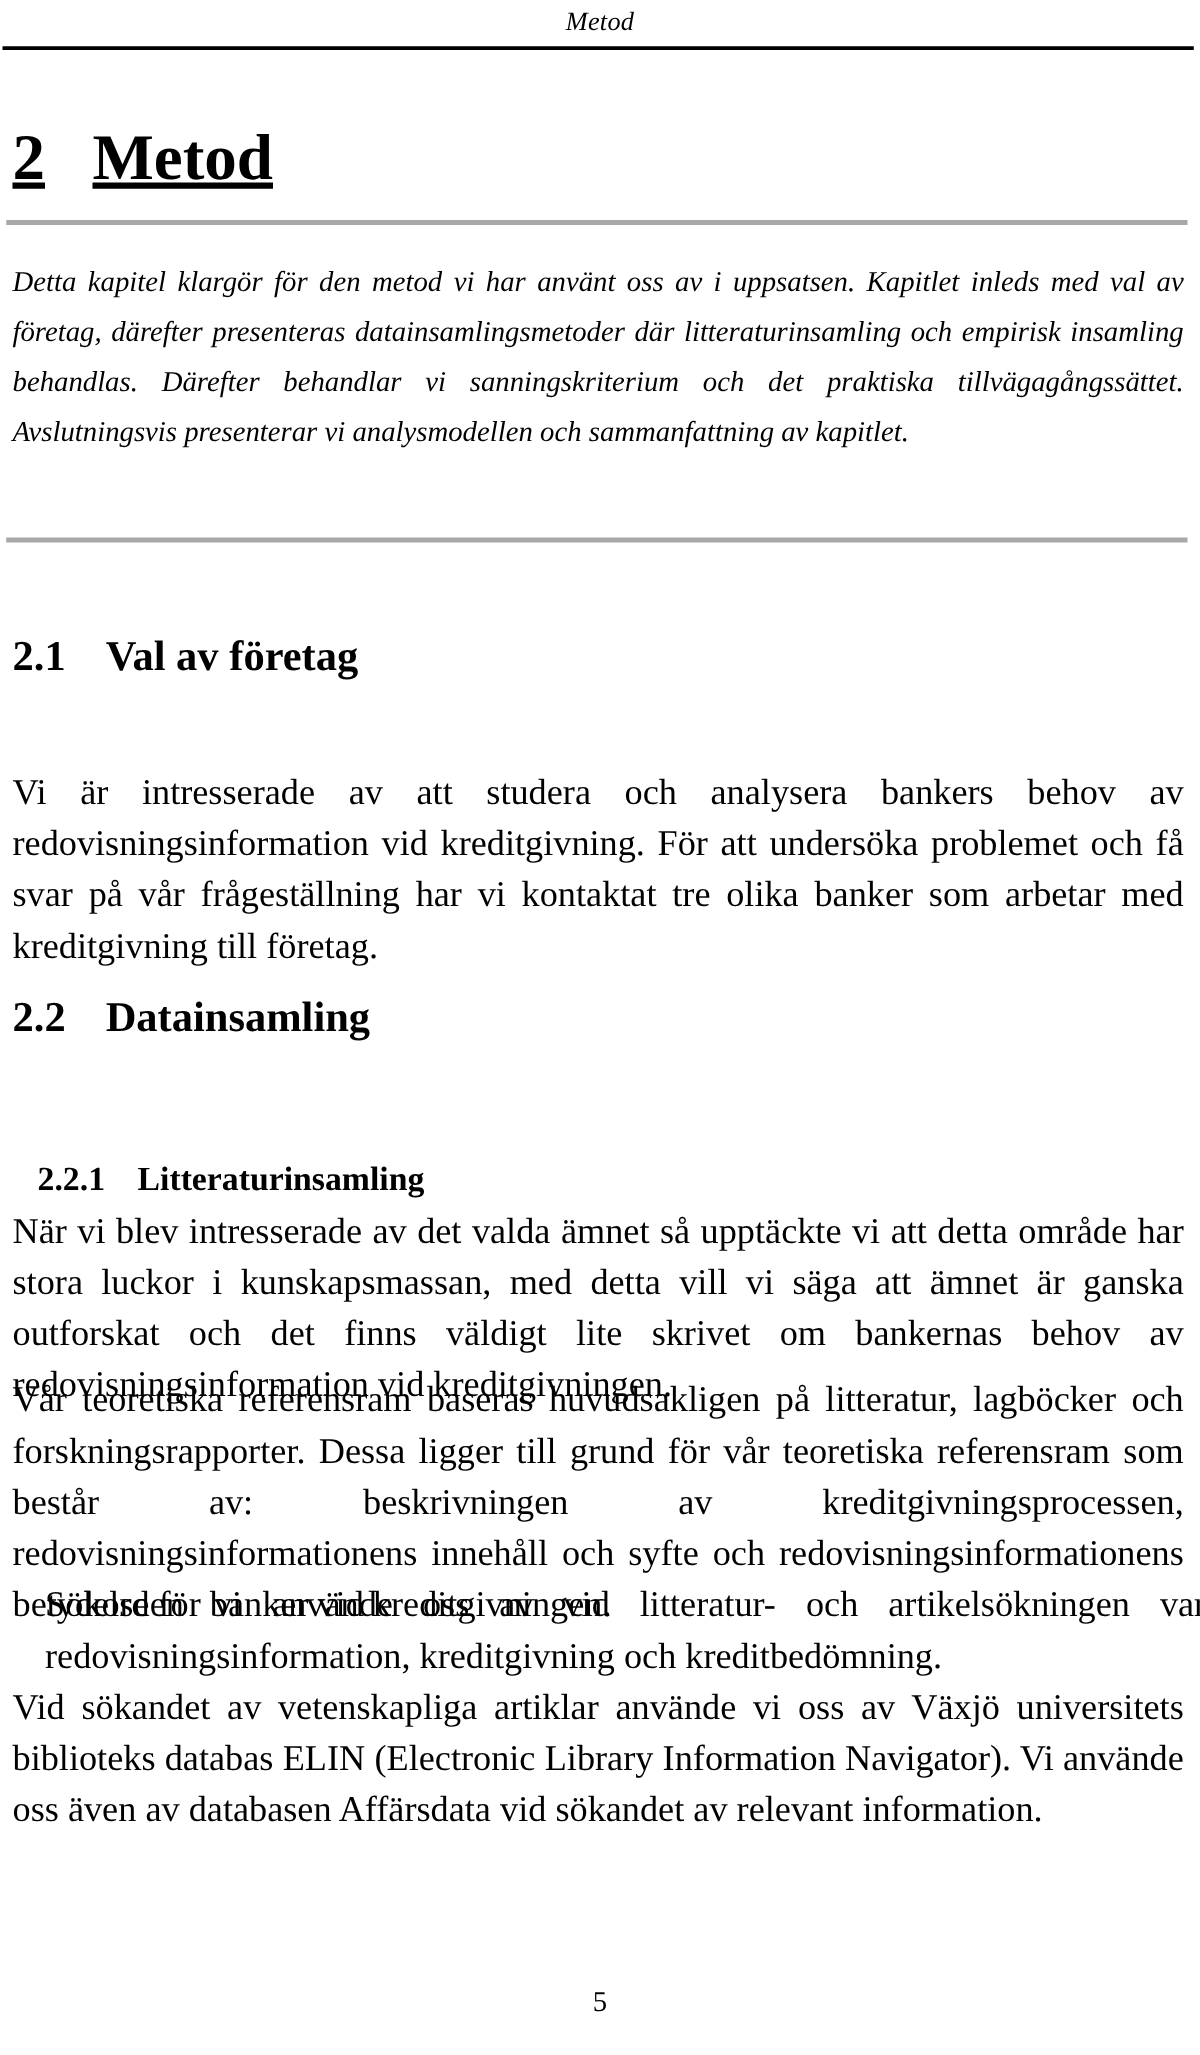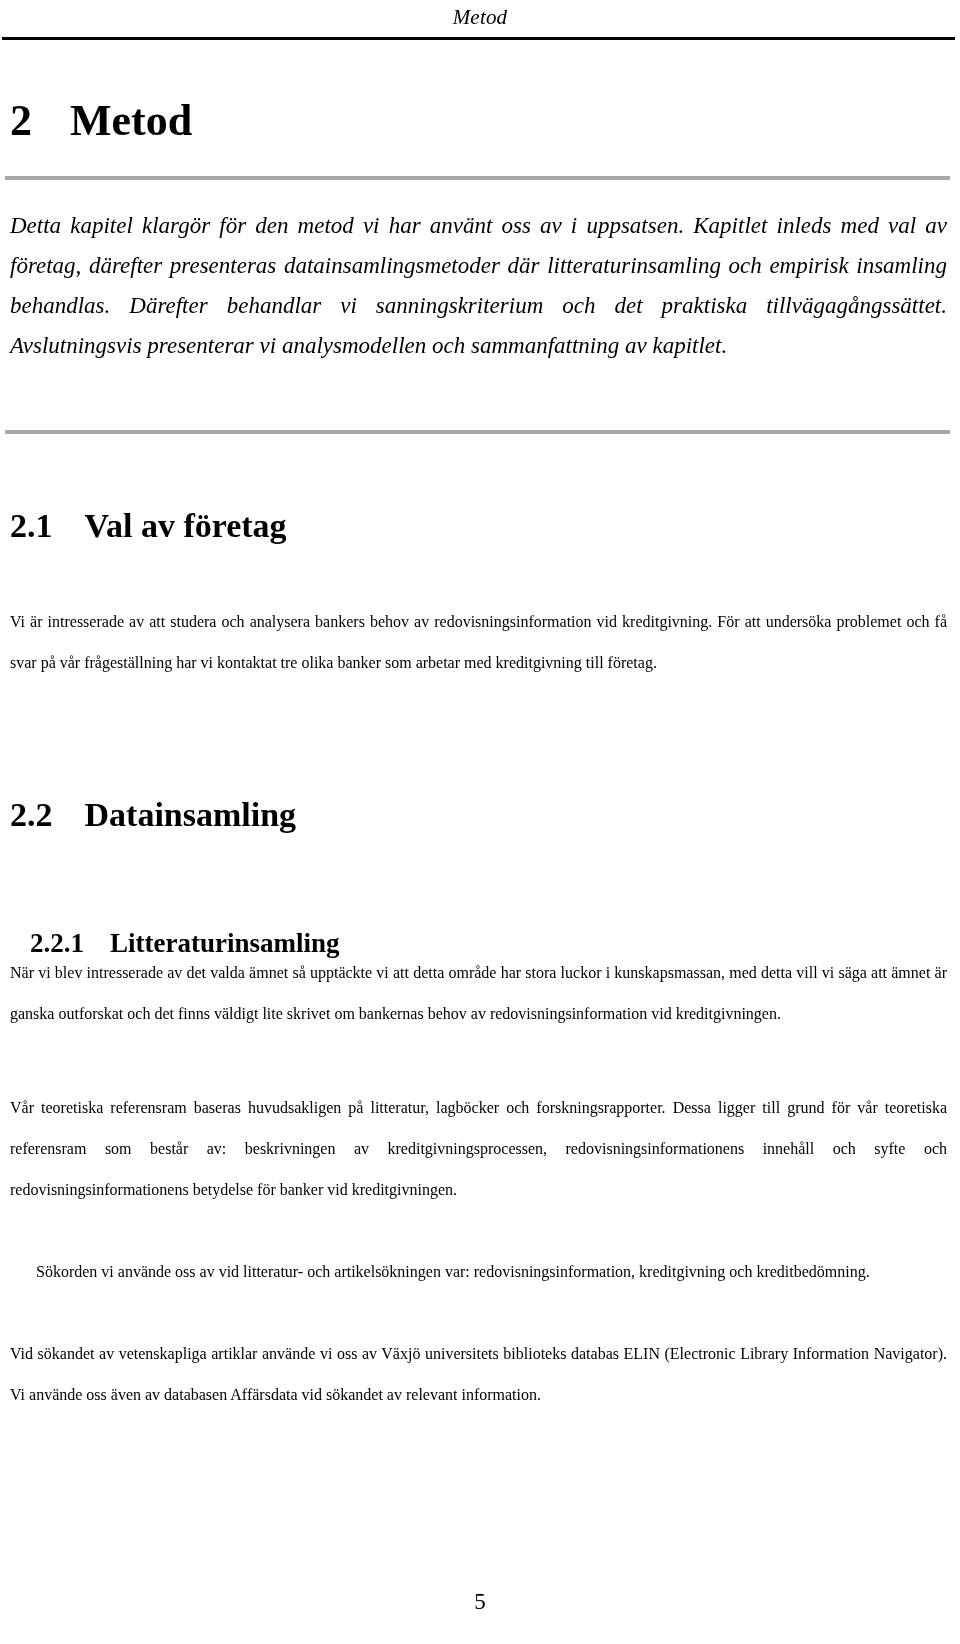--- a/index.html
+++ b/index.html
@@ -60,24 +60,25 @@
     height: 4px;
     background: #a8a8a8;
     top: 430px;
   }
 
   
   .chapter-title {
     position: absolute;
     top: 62px;
     left: 10px;
-    font-size: 44px;
+    font-size: 52px;
     font-weight: bold;
     line-height: 60px;
     white-space: pre;
+    text-decoration: underline;
   }
   .chapter-title .num { display: inline; }
   .chapter-title .gap { display: inline-block; width: 38px; }
 
   
   .intro {
     position: absolute;
     top: 183px;
     left: 10px;
     width: 937px;
@@ -111,21 +112,21 @@
     white-space: pre;
   }
   .h3 .gap { display: inline-block; width: 26px; }
   .h3-litt { top: 899px; margin-left: 20px; }
 
   
   .body-p {
     position: absolute;
     left: 10px;
     width: 937px;
-    font-size: 16px;
+    font-size: 29px;
     line-height: 41px;
     text-align: justify;
     text-justify: inter-word;
   }
   .p-val { top: 585px; }
   .p-lit-1 { top: 936px; }
   .p-lit-2 { top: 1071px; }
   .p-lit-3 { top: 1235px; margin-left: 26px; }
   .p-lit-4 { top: 1317px; }
 

